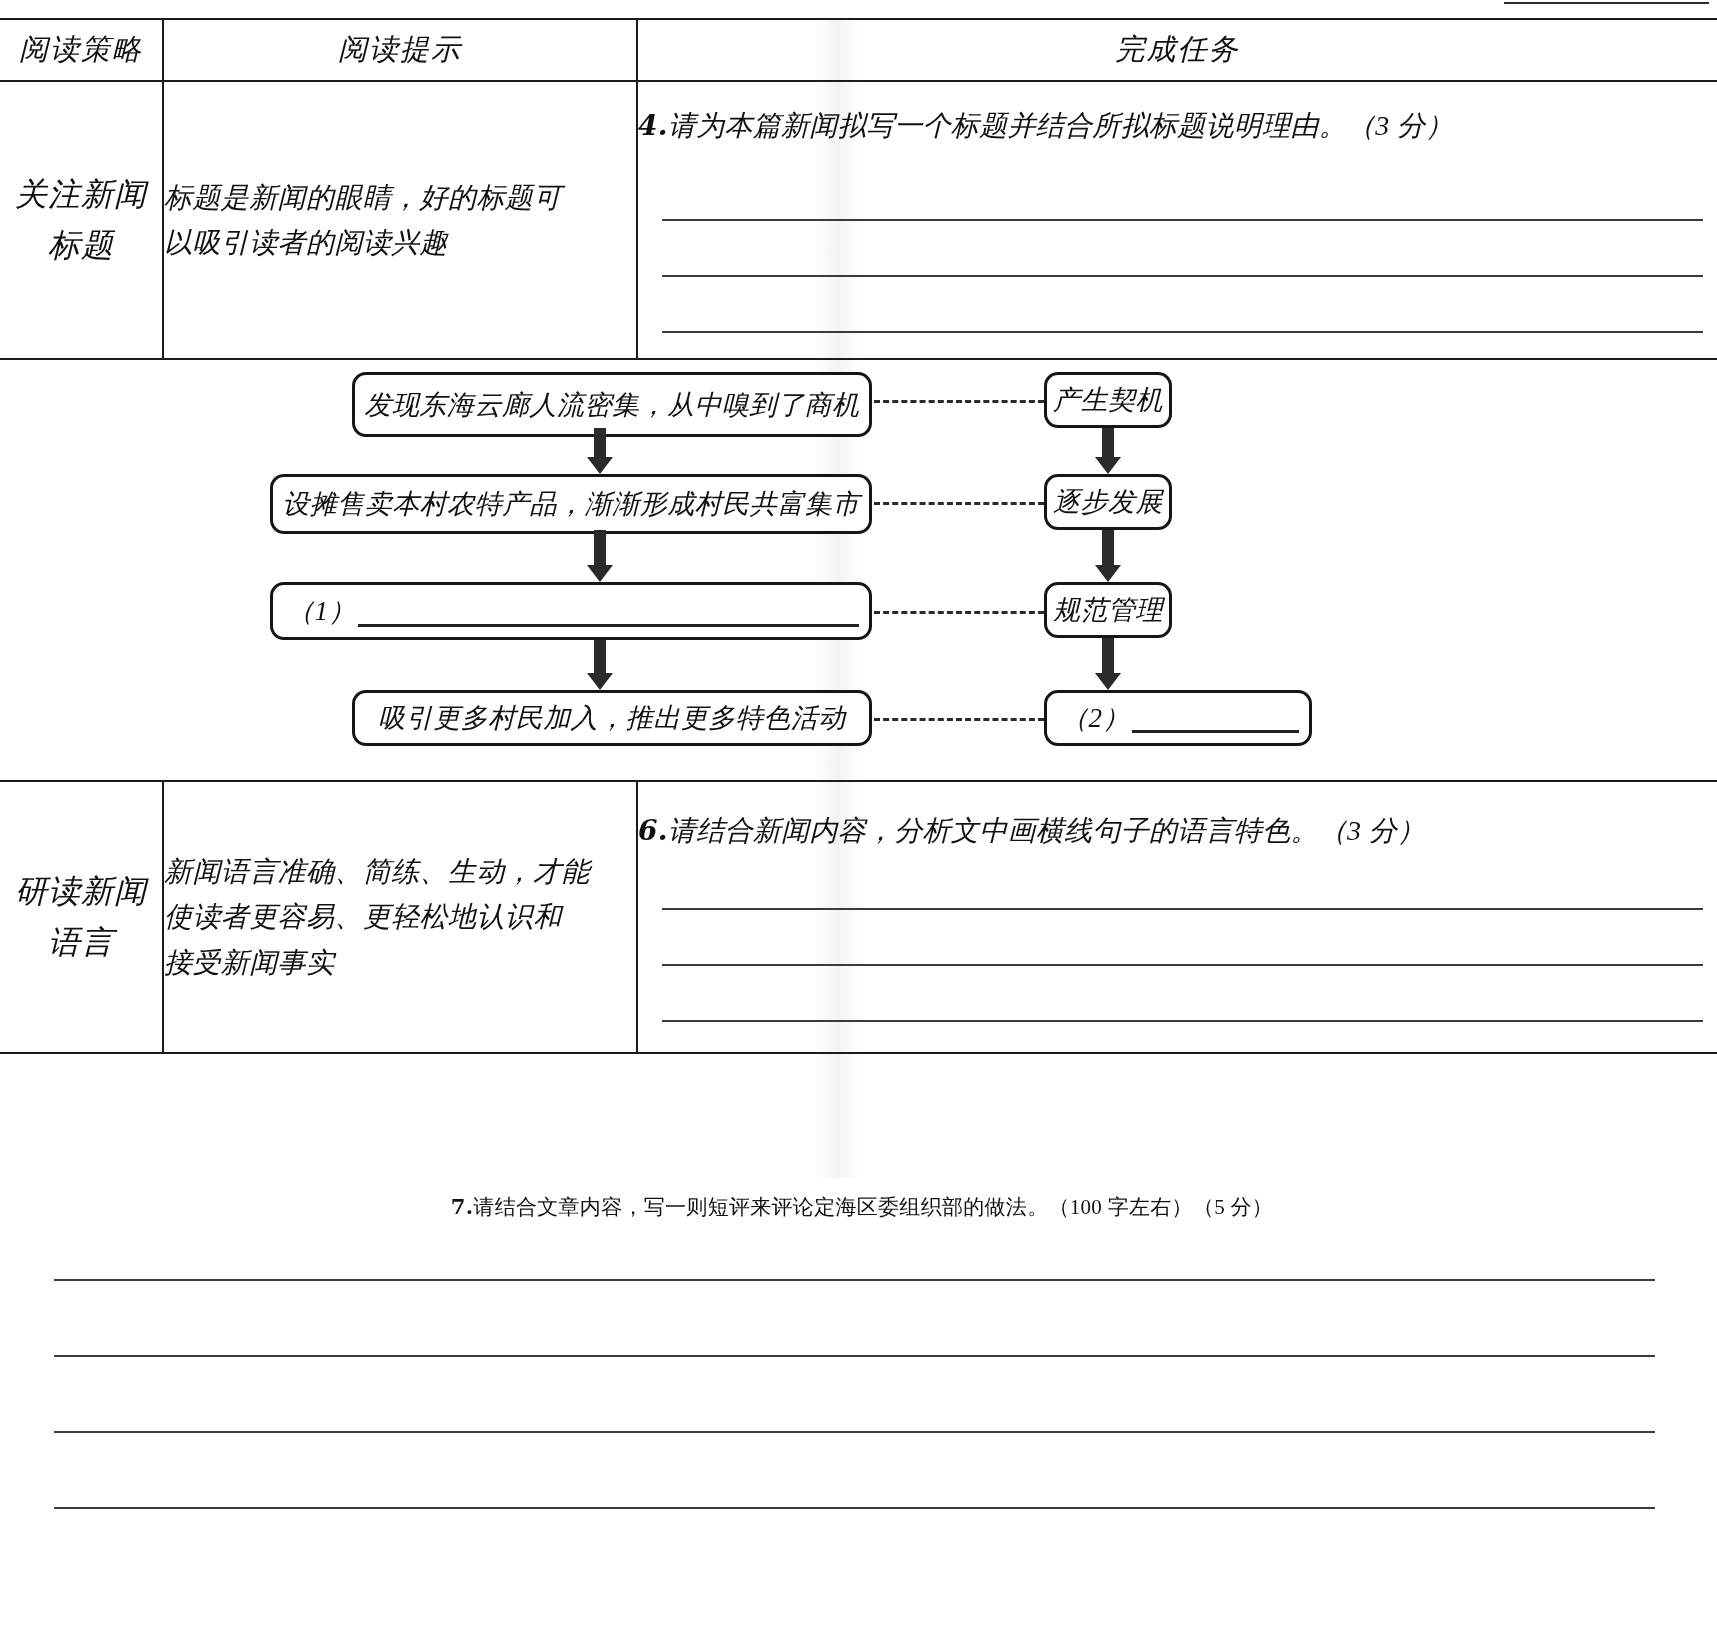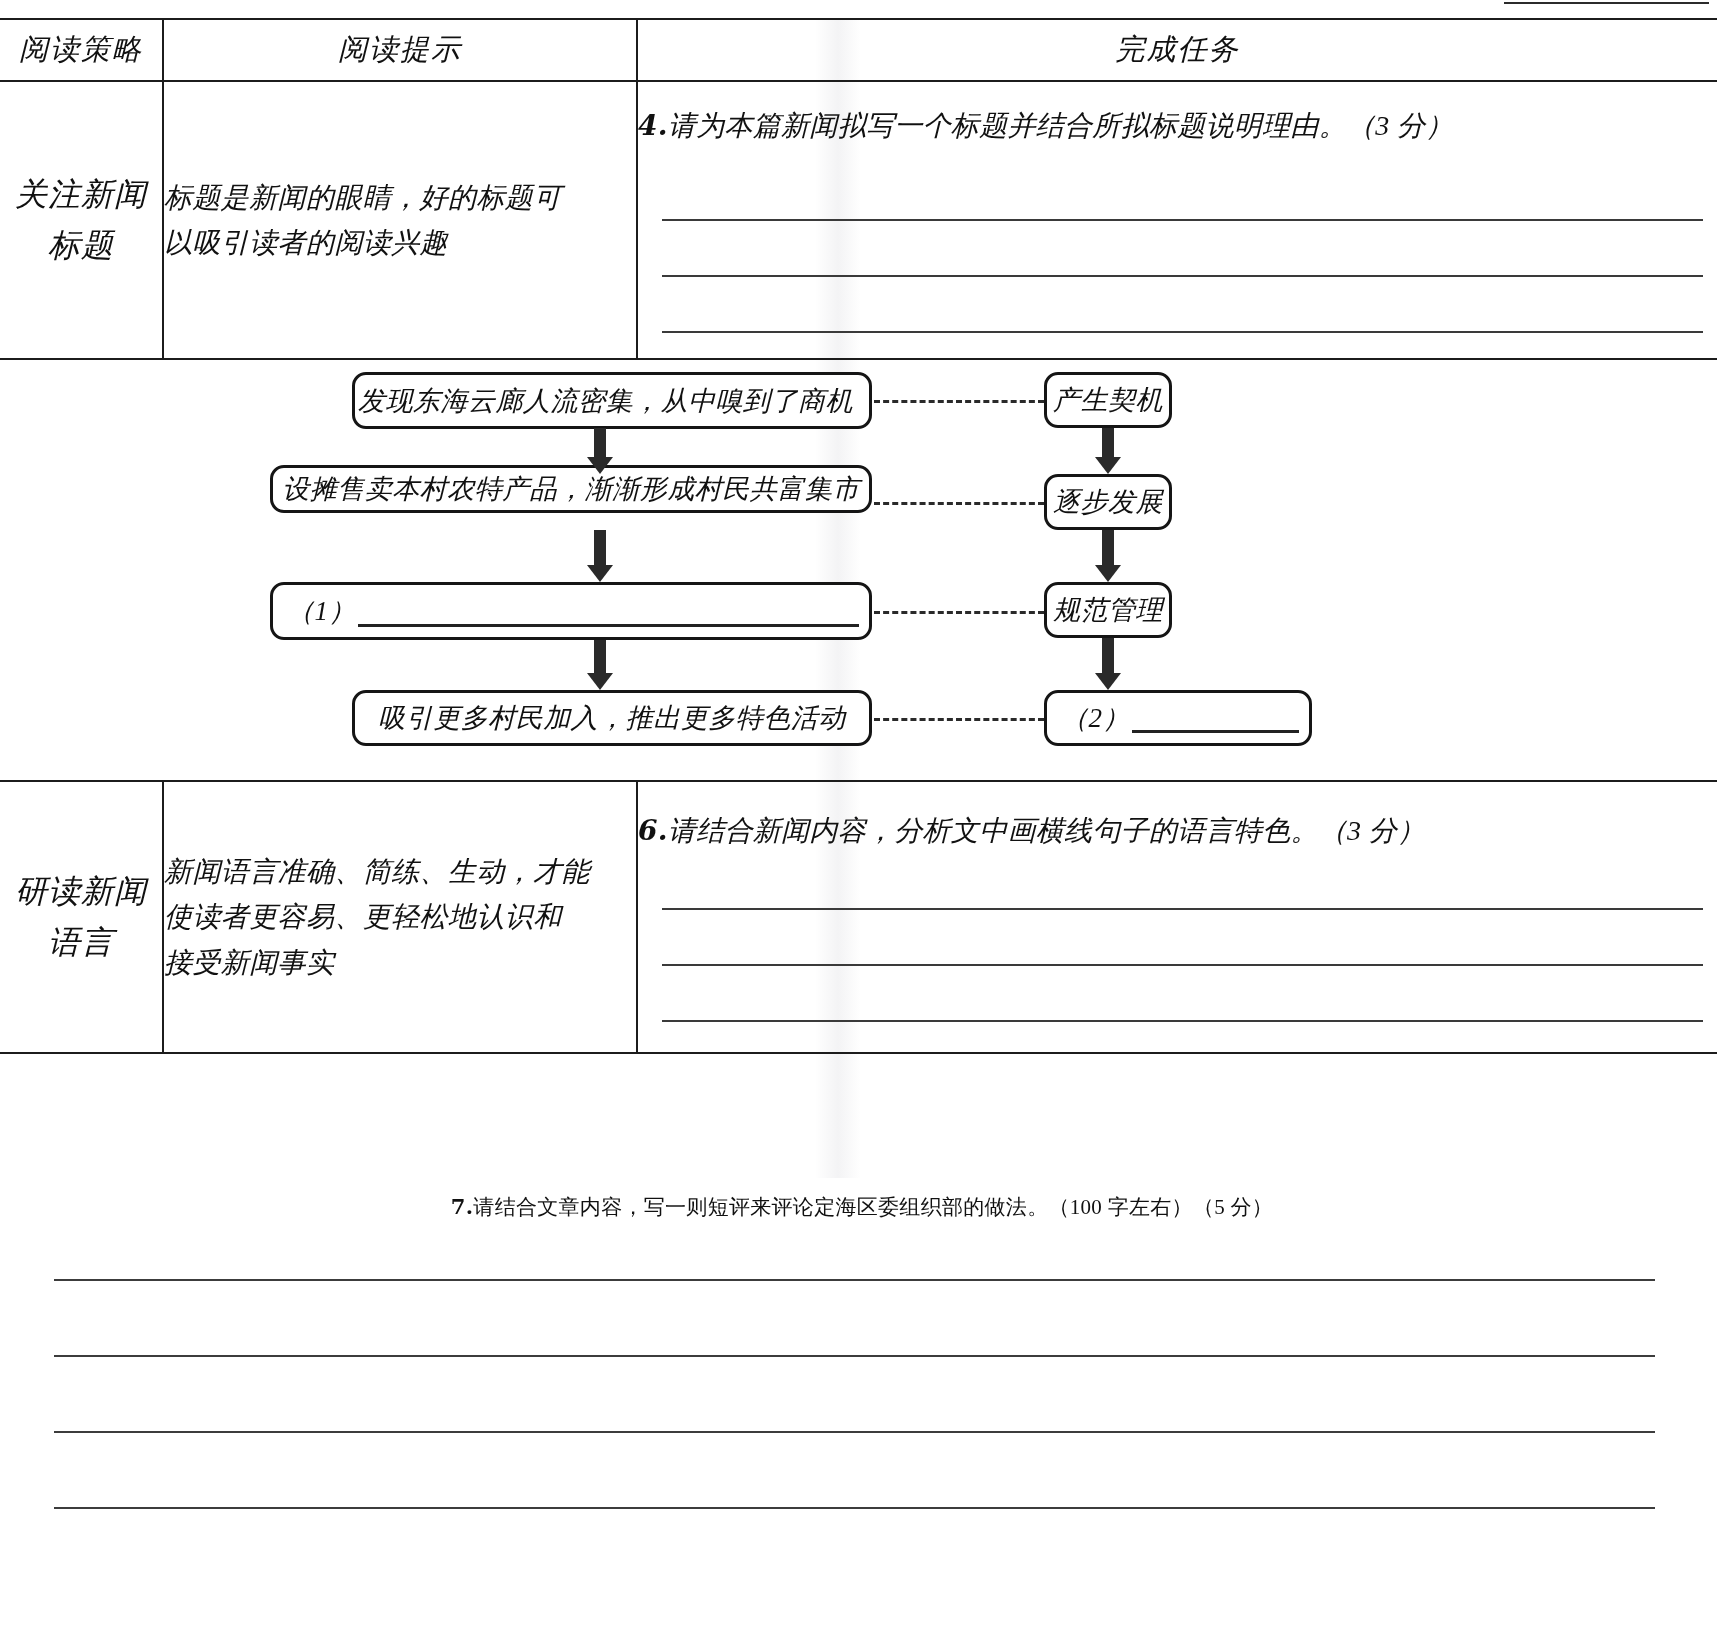--- a/index.html
+++ b/index.html
@@ -240,25 +240,25 @@
             <div class="ans-line"></div>
           </div>
         </td>
       </tr>
 
 
       <tr>
         <td class="flow-cell" colspan="3">
           <div class="flowchart">
 
-            <div class="fbox left" style="left:352px; top:12px; width:520px; height:57px;justify-content:flex-end;">
+            <div class="fbox left" style="left:352px; top:12px; width:520px; height:65px;">
               <span>发现东海云廊人流密集，从中嗅到了商机</span>
             </div>
 
-            <div class="fbox left" style="left:270px; top:105px; width:602px; height:48px;">
+            <div class="fbox left" style="left:270px; top:114px; width:602px; height:60px;">
               <span>设摊售卖本村农特产品，渐渐形成村民共富集市</span>
             </div>
 
             <div class="fbox blank" style="left:270px; top:222px; width:602px; height:58px;">
               <span class="blank-label">（1）</span>
               <span class="blank-rule"></span>
             </div>
 
             <div class="fbox left" style="left:352px; top:330px; width:520px; height:56px;">
               <span>吸引更多村民加入，推出更多特色活动</span>

